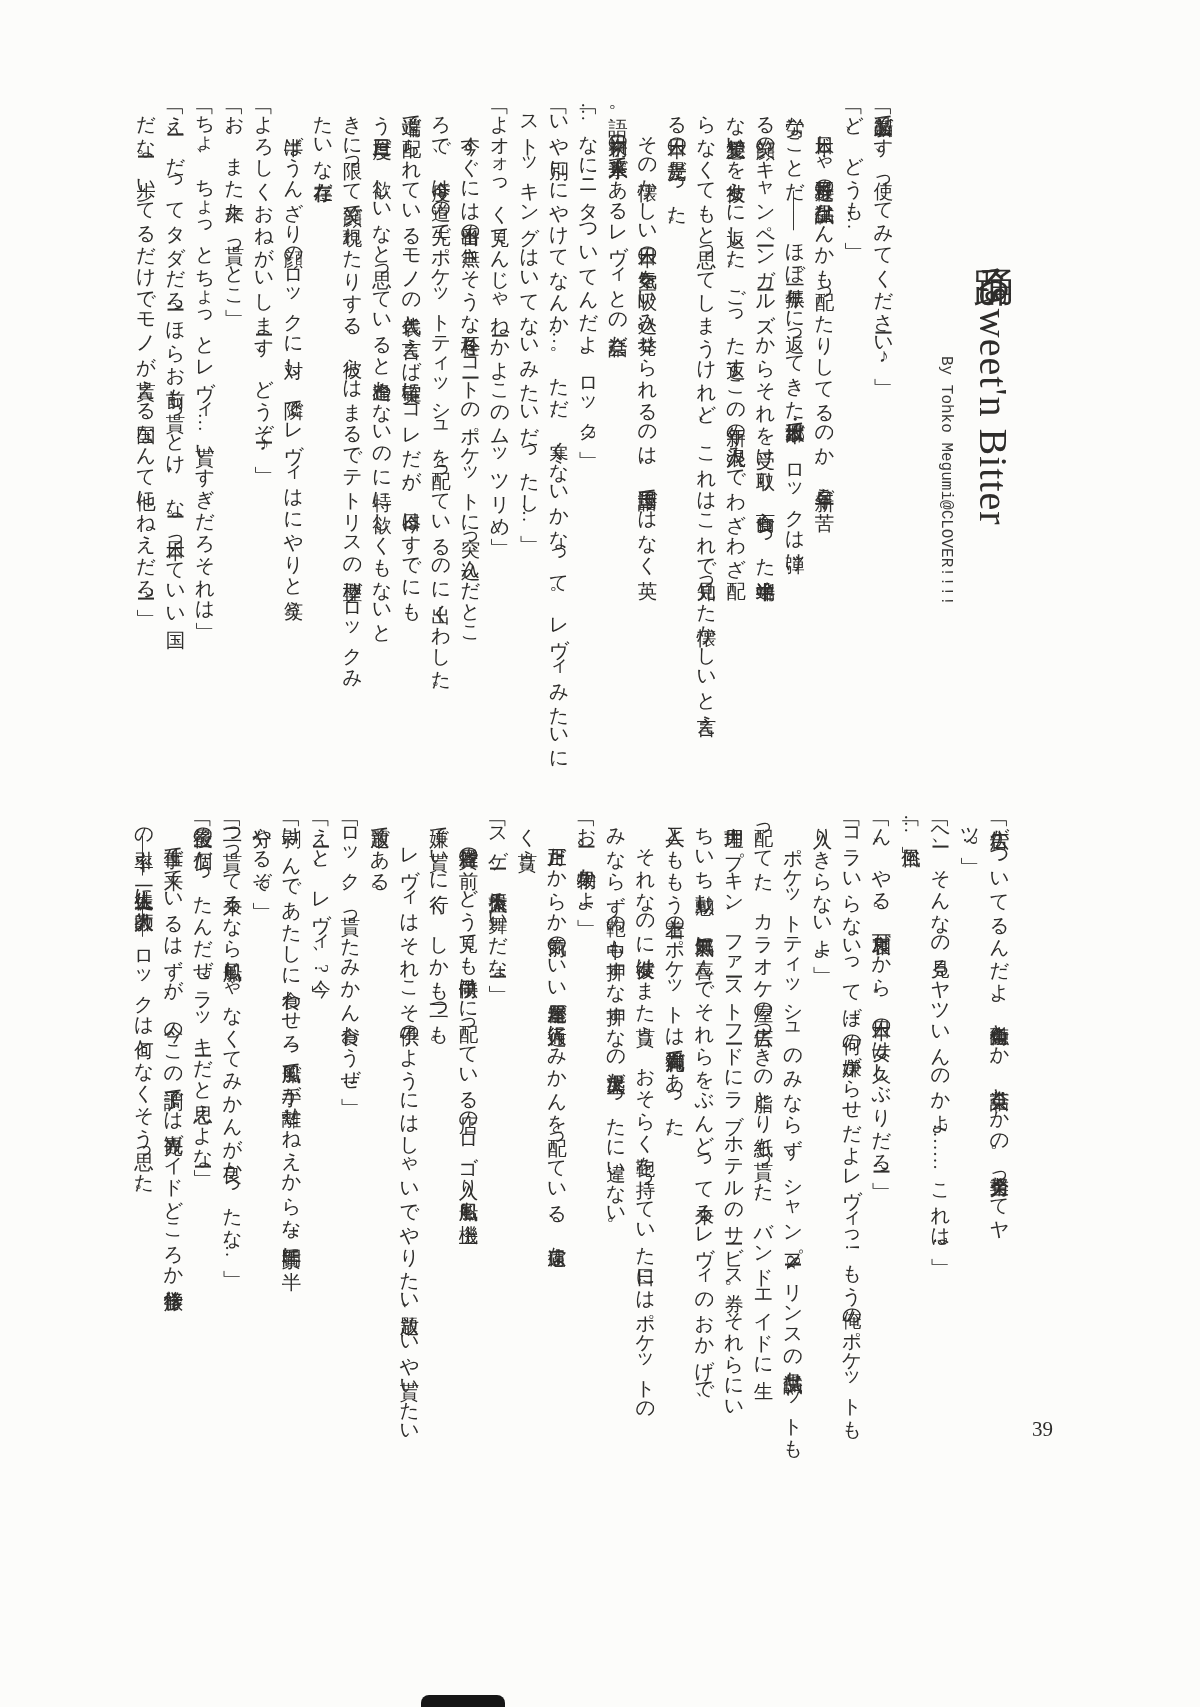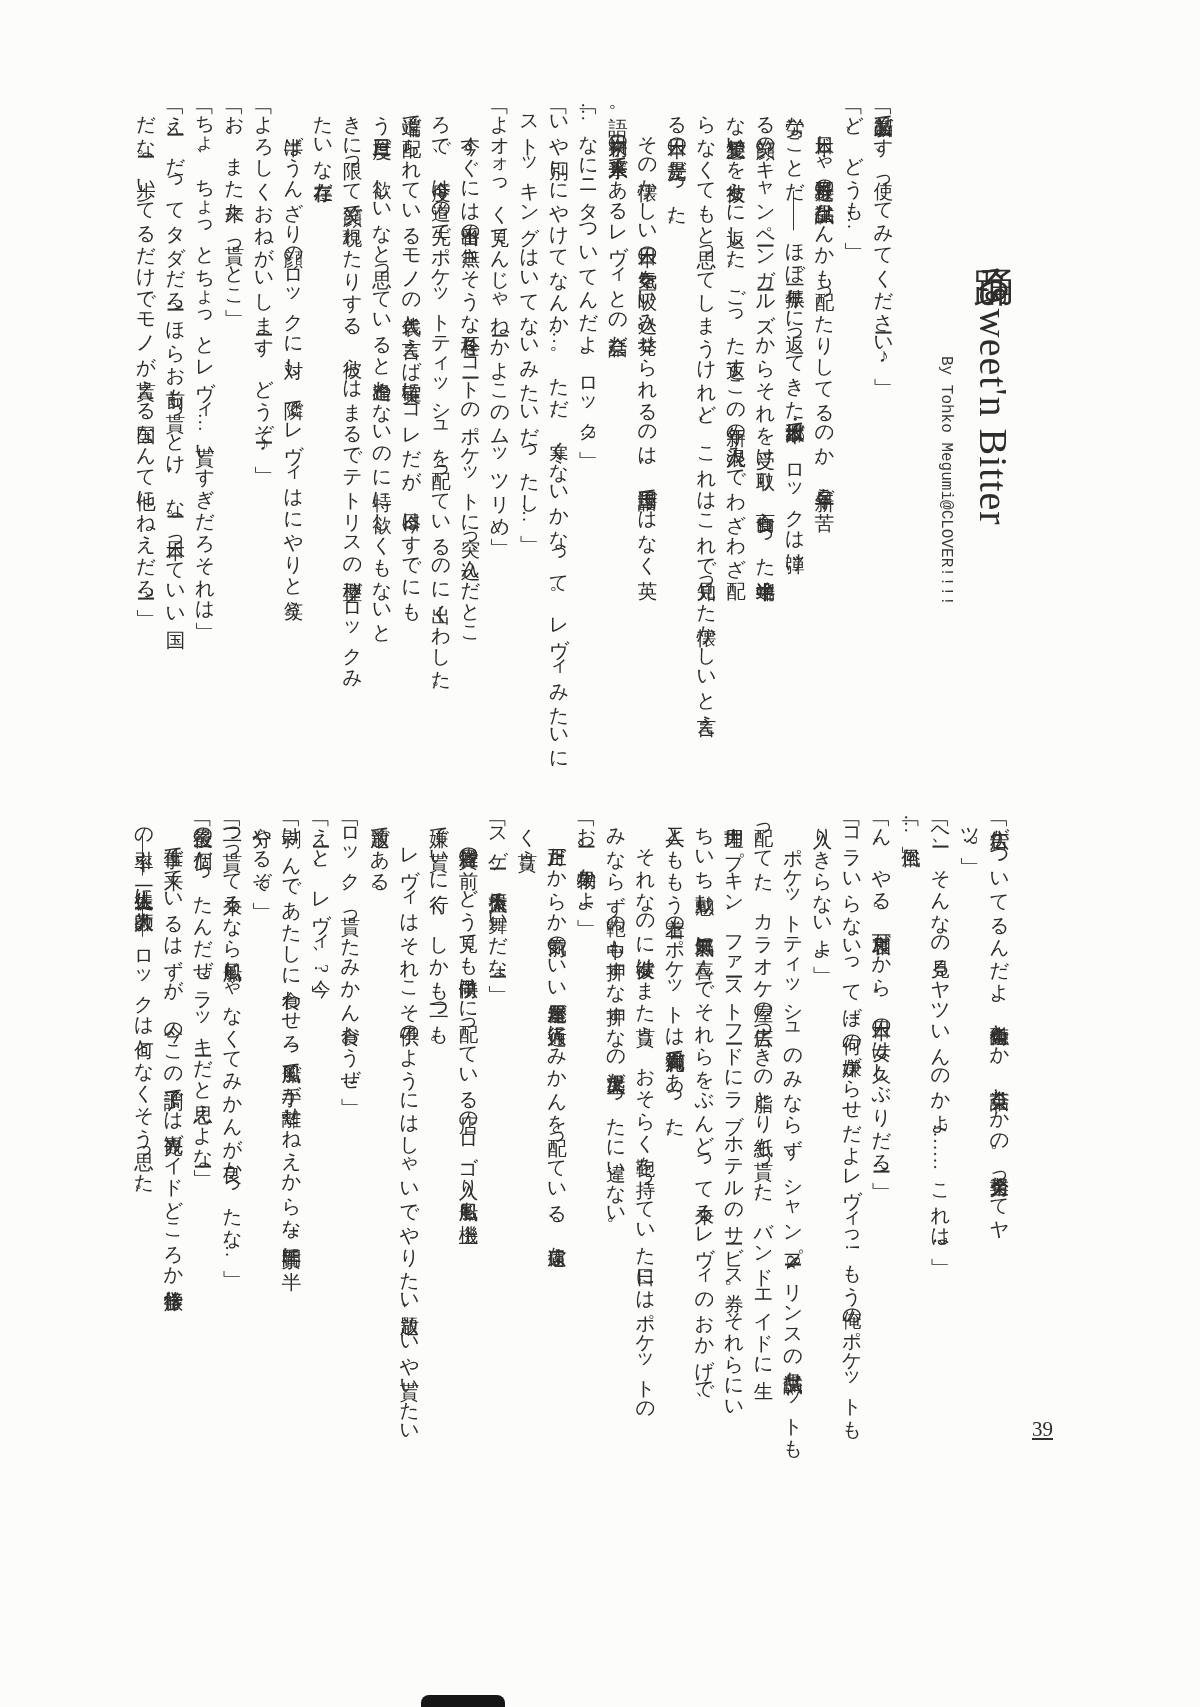--- a/index.html
+++ b/index.html
@@ -64,21 +64,20 @@
     white-space: nowrap;
     font-family: "Liberation Mono", "DejaVu Sans Mono", monospace;
     color: #3a3937;
   }
   .page-number {
     position: absolute;
     left: 1032px;
     top: 1417px;
     font-size: 21px;
     color: #2e2d2b;
-    text-decoration: underline;
   }
   .scan-artifact {
     position: absolute;
     left: 421px;
     top: 1695px;
     width: 84px;
     height: 16px;
     background: #161616;
     border-radius: 8px 8px 2px 2px;
   }

